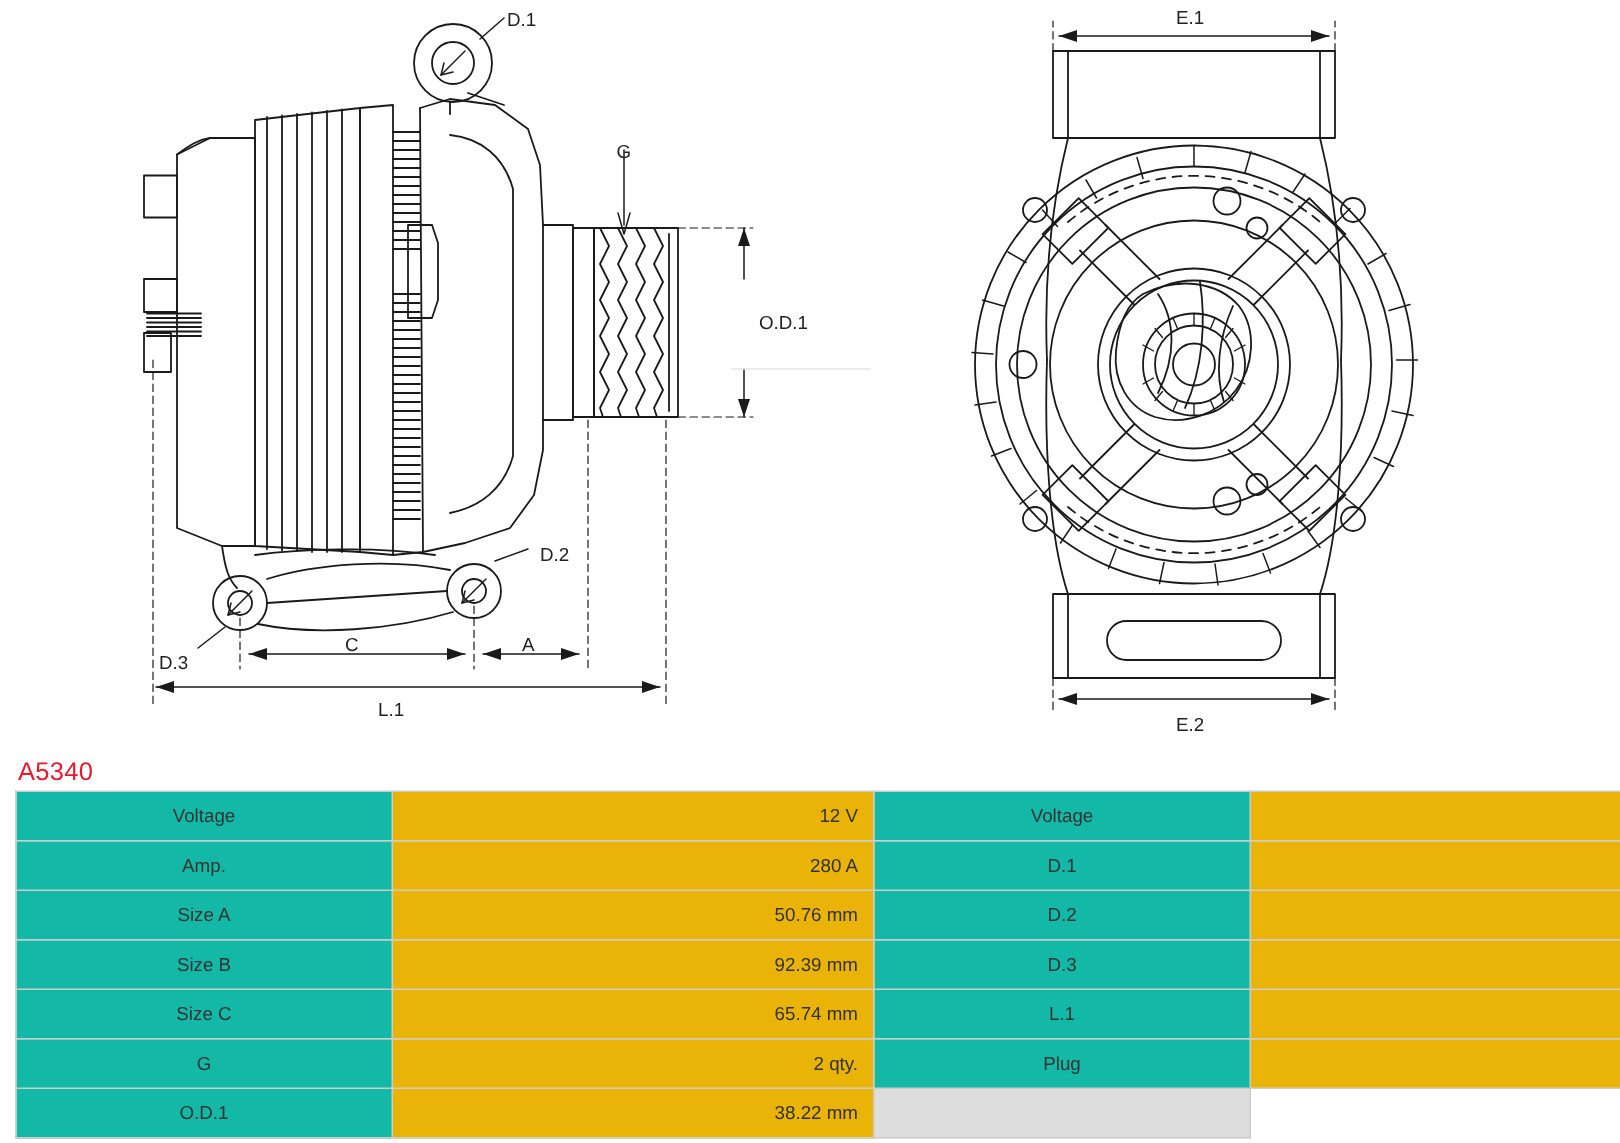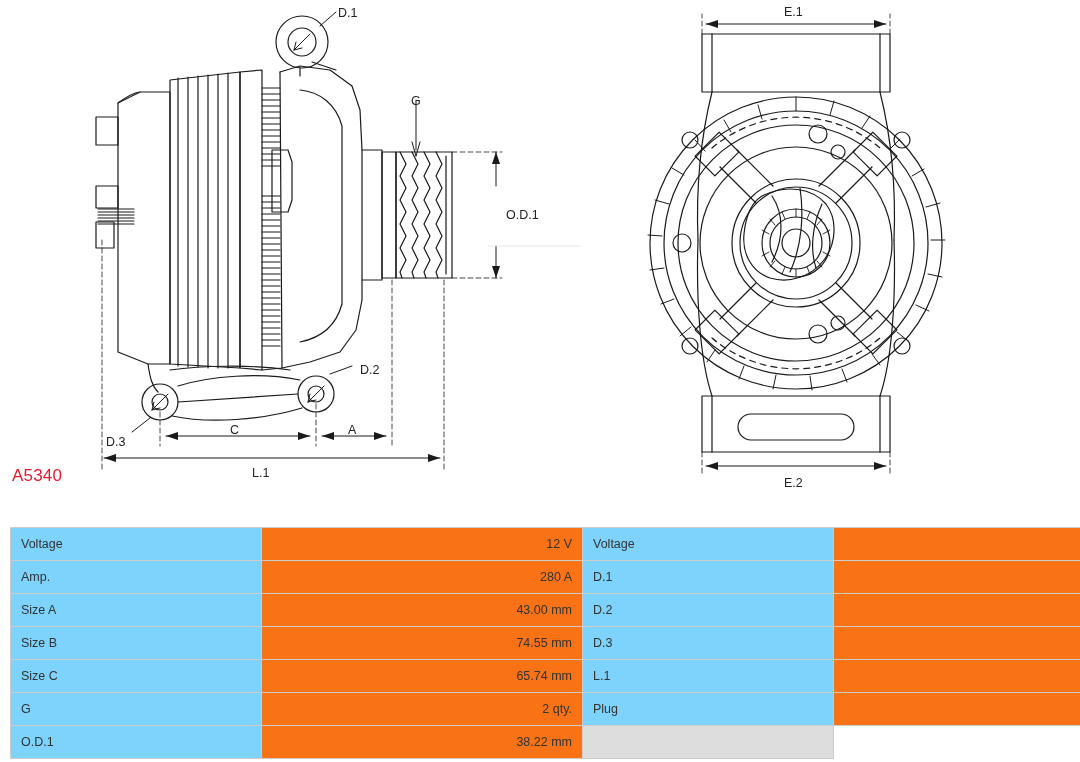--- a/index.html
+++ b/index.html
@@ -28,21 +28,21 @@
     width: 1080px;
     height: 492px;
   }
   .drawing svg {
     display: block;
   }
   
   .part-code {
     position: absolute;
     left: 12px;
-    top: 466px;
+    top: 505px;
     font-size: 17px;
     color: #e8192c;
     font-weight: normal;
     letter-spacing: 0.2px;
   }
   
   .spec-table {
     position: absolute;
     left: 10px;
     top: 527px;
@@ -51,27 +51,27 @@
     table-layout: fixed;
     font-size: 12.5px;
   }
   .spec-table td {
     border: 1px solid #cccccc;
     height: 32px;
     padding: 0 10px;
     vertical-align: middle;
   }
   .spec-table td.label {
-    background: #7dd3fc;
-    text-align: left;
+    background: #14b8a6;
+    text-align: center;
     color: #333333;
     width: 230px;
   }
   .spec-table td.value {
-    background: #f97316;
+    background: #eab308;
     text-align: right;
     color: #333333;
     width: 300px;
   }
   .spec-table td.empty-label {
     background: #dddddd;
   }
   .spec-table td.empty-value {
     background: #ffffff;
     border-right: none;
@@ -278,27 +278,27 @@
         <td class="value">AFP</td>
       </tr>
       <tr>
         <td class="label">Amp.</td>
         <td class="value">280 A</td>
         <td class="label">D.1</td>
         <td class="value">8.50 mm</td>
       </tr>
       <tr>
         <td class="label">Size A</td>
-        <td class="value">43.00 mm</td>
+        <td class="value">50.76 mm</td>
         <td class="label">D.2</td>
         <td class="value">10.00 mm</td>
       </tr>
       <tr>
         <td class="label">Size B</td>
-        <td class="value">74.55 mm</td>
+        <td class="value">92.39 mm</td>
         <td class="label">D.3</td>
         <td class="value">10.00 mm</td>
       </tr>
       <tr>
         <td class="label">Size C</td>
         <td class="value">65.74 mm</td>
         <td class="label">L.1</td>
         <td class="value">193.00 mm</td>
       </tr>
       <tr>

